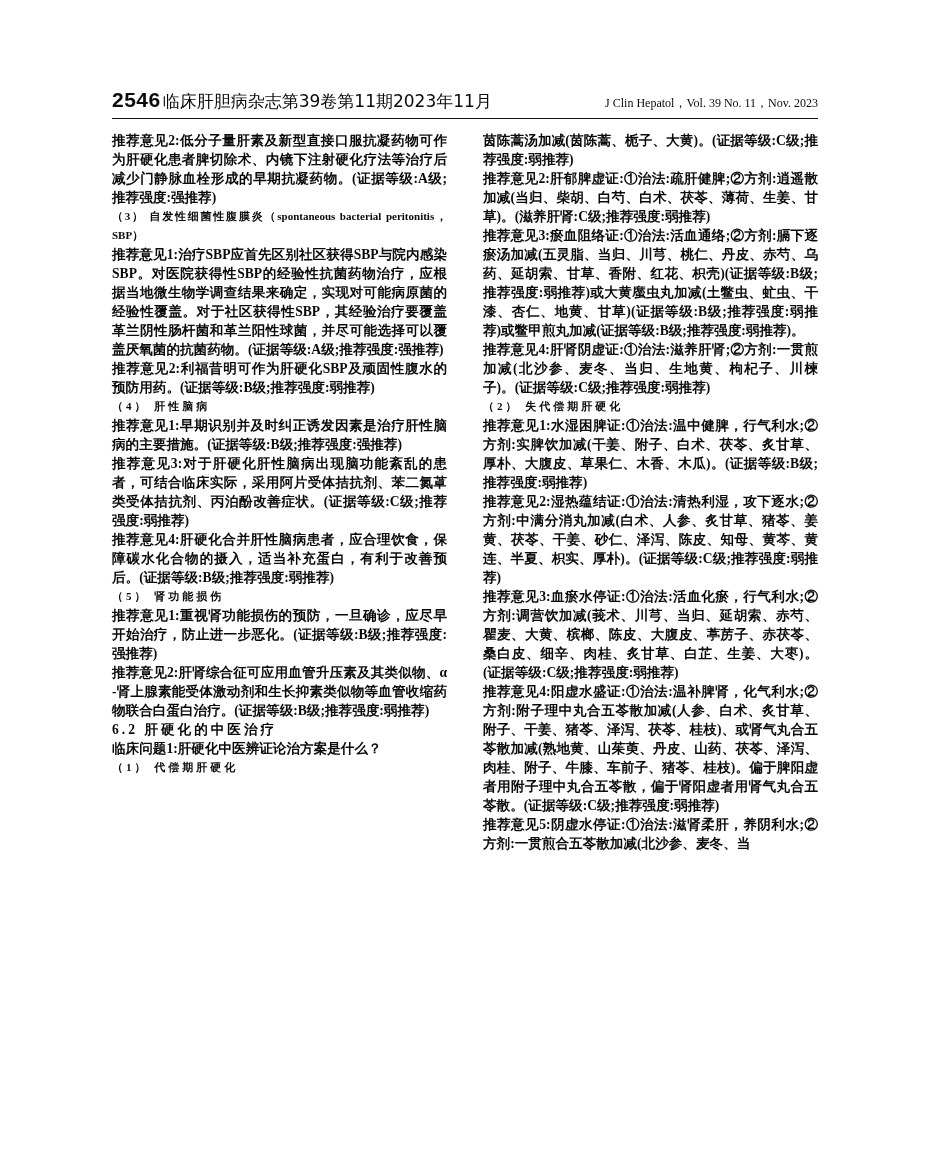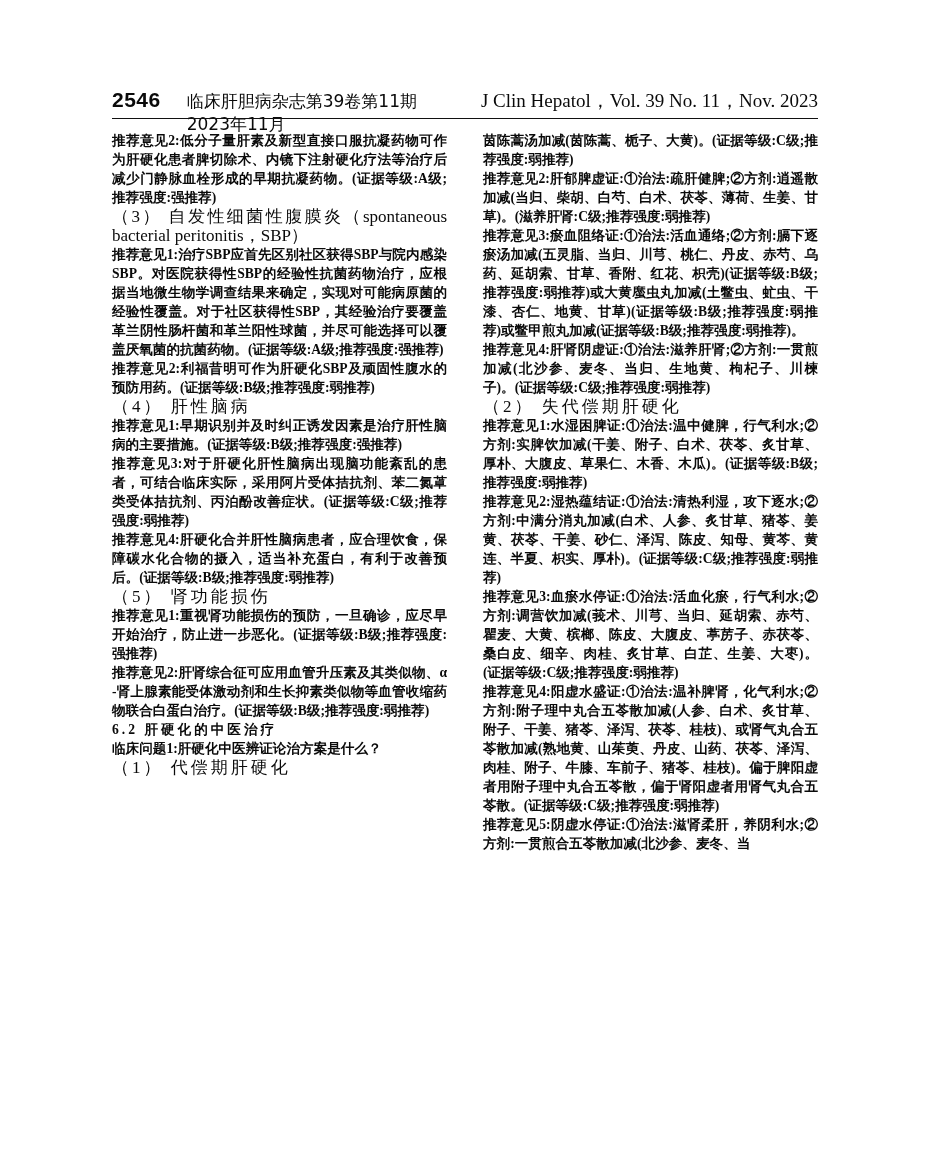--- a/index.html
+++ b/index.html
@@ -16,35 +16,35 @@
     color: #0a0a0a;
     overflow: hidden;
   }
   .header {
     position: absolute;
     left: 112px;
     top: 88px;
     width: 706px;
     display: flex;
     align-items: baseline;
-    gap: 26px;
+    gap: 2px;
   }
   .header .pageno {
     font-family: "Liberation Sans", sans-serif;
     font-weight: bold;
     font-size: 21px;
     letter-spacing: 0.5px;
   }
   .header .journal-cn {
     font-size: 17px;
     font-family: "DejaVu Sans", "Liberation Sans", sans-serif;
     letter-spacing: 0px;
   }
   .header .journal-en {
-    font-size: 19px;
+    font-size: 12px;
     font-family: "Liberation Serif", serif;
     margin-left: auto;
     padding-right: 0px;
     white-space: nowrap;
   }
   .rule {
     position: absolute;
     left: 112px;
     top: 118px;
     width: 706px;
@@ -76,22 +76,22 @@
   .bold {
     font-weight: bold;
   }
   .sec-head {
     margin: 0;
     font-weight: bold;
     font-size: 13.6px;
   }
   .indent-title {
     margin: 0;
-    font-size: 17px;
-    font-weight: normal;
+    font-size: 11px;
+    font-weight: bold;
   }
   .spaced {
     letter-spacing: 3px;
   }
 </style>
 </head>
 <body>
 
 <div class="page">
 

